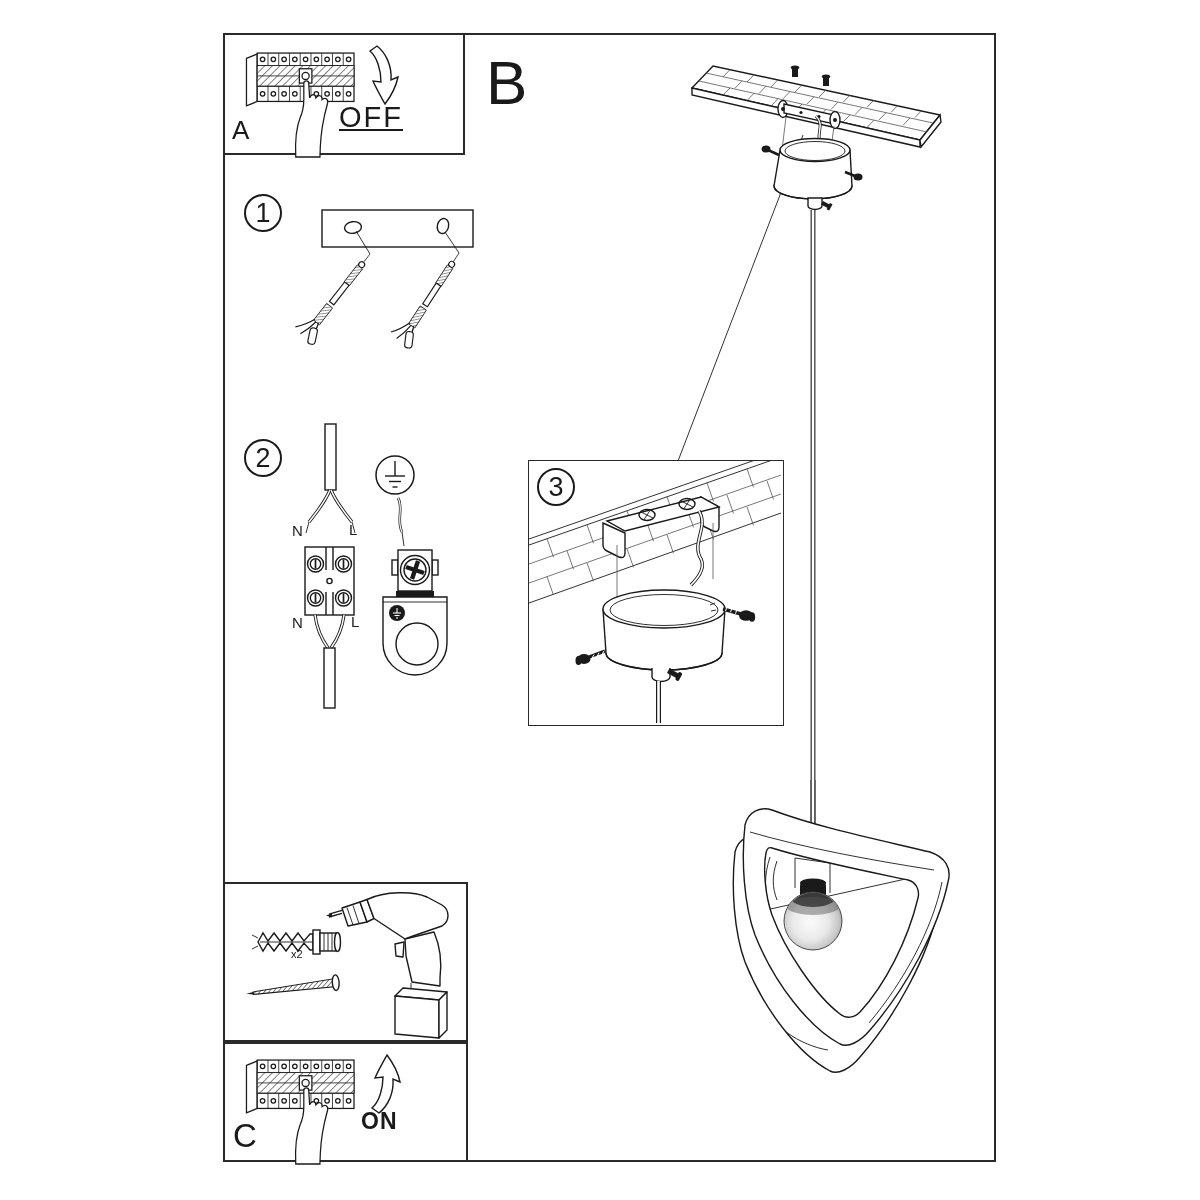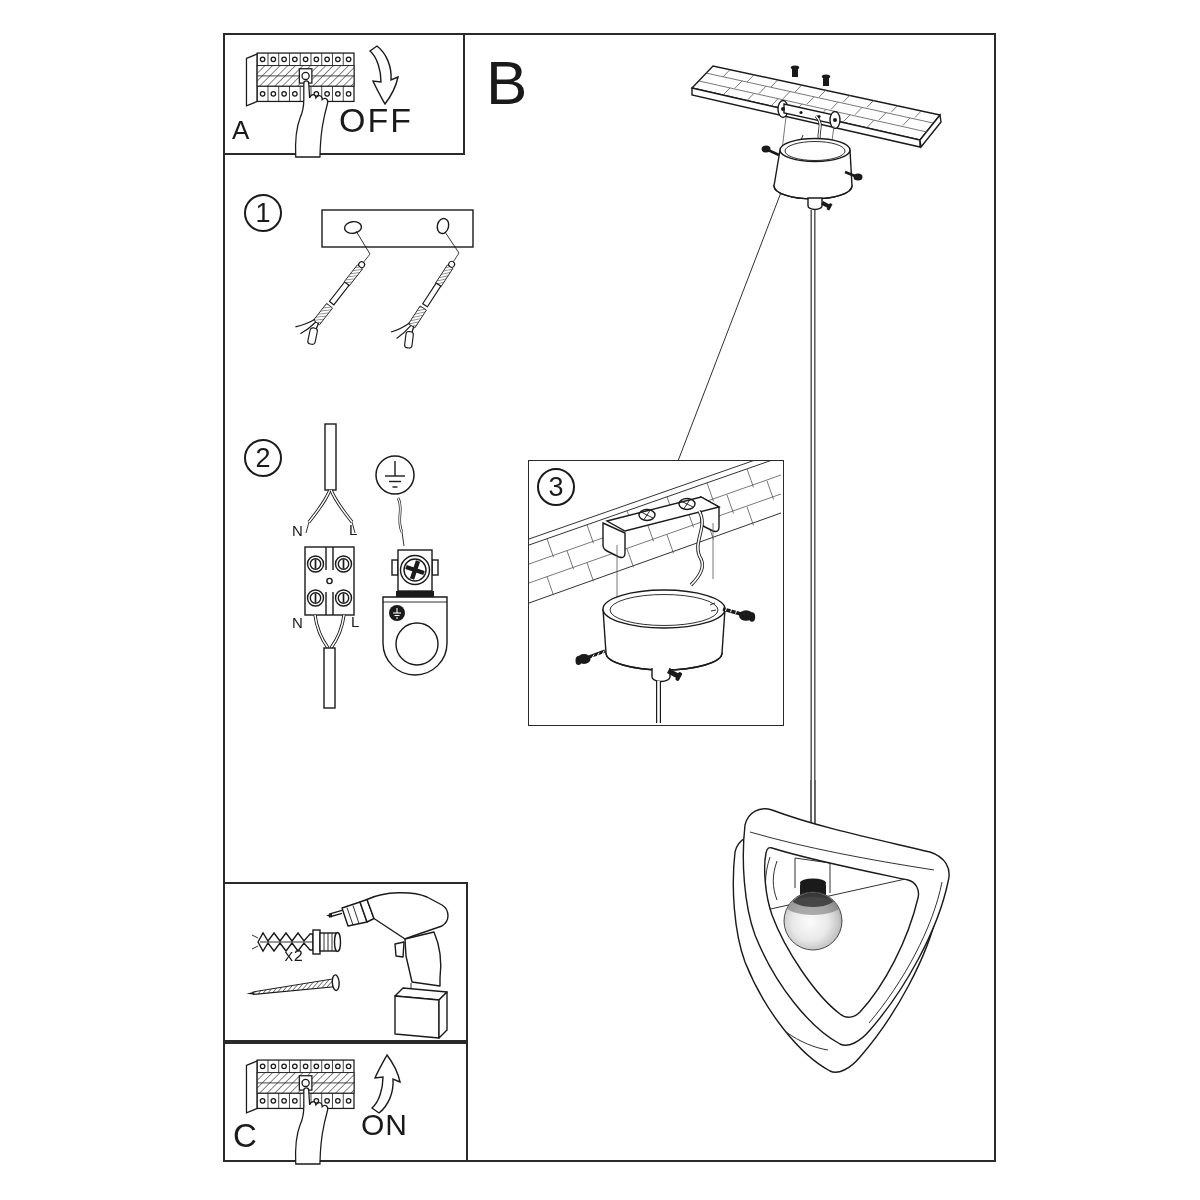--- a/index.html
+++ b/index.html
@@ -94,21 +94,21 @@
 
   <div class="frame" style="left:223px;top:33px;width:242px;height:122px;">
     <svg style="left:14px;top:10px;" width="135" height="112" viewBox="0 0 150 125">
         <use href="#breaker"></use>
       </svg>
     <svg style="left:140px;top:8px;" width="42" height="68" viewBox="0 0 42 68">
         <use href="#arrdn" class="fw"></use>
       </svg>
   </div>
   <span class="lbl" style="left:232px;top:117px;font-size:26px;">A</span>
-  <span class="lbl" style="left:339px;top:103px;font-size:34px;letter-spacing:2px;">OFF</span>
+  <span class="lbl" style="left:339px;top:103px;font-size:29px;letter-spacing:2px;text-decoration:underline;">OFF</span>
 
   <span class="lbl" style="left:486px;top:52px;font-size:62px;">B</span>
 
   <span class="badge" style="left:244px;top:194px;">1</span>
   <svg style="left:315px;top:200px;" width="220" height="165" viewBox="0 0 220 165">
     <rect x="7" y="10" width="151" height="37" class="fw"></rect>
     <ellipse cx="38" cy="27.5" rx="8.5" ry="5.8" class="ln" transform="rotate(-8 38 27.5)"></ellipse>
     <ellipse cx="128" cy="26" rx="5.6" ry="7.6" class="ln" transform="rotate(14 128 26)"></ellipse>
     <line x1="41" y1="31" x2="55" y2="54" class="th"></line>
     <line x1="130" y1="32" x2="144" y2="53" class="th"></line>
@@ -376,27 +376,27 @@
         <path d="M142,15.5 C160,7 188,7 202,13 L217,21 C225,26 225,37 217,42 L188,52 L180,55 L149,34.5 Z"></path>
         <path d="M180,55 L209,48 C215,62 217,78 215,94 L215,102 L187,98 L181,72 Z"></path>
         <path d="M179,58 L170,60 L171,72 L178,73 Z"></path>
         <polygon points="170,112 178,104 222,108 214,116"></polygon>
         <polygon points="170,112 214,116 214,154 170,150"></polygon>
         <polygon points="214,116 222,108 222,146 214,154"></polygon>
         <path class="th" d="M186,99 L186,105"></path>
       </g>
     </svg>
   </div>
-  <span class="lbl" style="left:284px;top:949px;font-size:16px;font-family:Liberation Mono, monospace;">x2</span>
+  <span class="lbl" style="left:291px;top:949px;font-size:11px;">x2</span>
 
   <div class="frame" style="left:223px;top:1042px;width:245px;height:120px;">
     <svg style="left:14px;top:8px;" width="135" height="112" viewBox="0 0 150 125">
         <use href="#breaker"></use>
       </svg>
     <svg style="left:142px;top:4px;" width="42" height="68" viewBox="0 0 42 68">
         <use href="#arrup" class="fw"></use>
       </svg>
   </div>
   <span class="lbl" style="left:233px;top:1119px;font-size:33px;">C</span>
-  <span class="lbl" style="left:361px;top:1110px;font-size:30px;letter-spacing:1px;">ON</span>
+  <span class="lbl" style="left:361px;top:1110px;font-size:23px;letter-spacing:1px;font-weight:bold;">ON</span>
 
 
 </div>
 
 </body></html>

